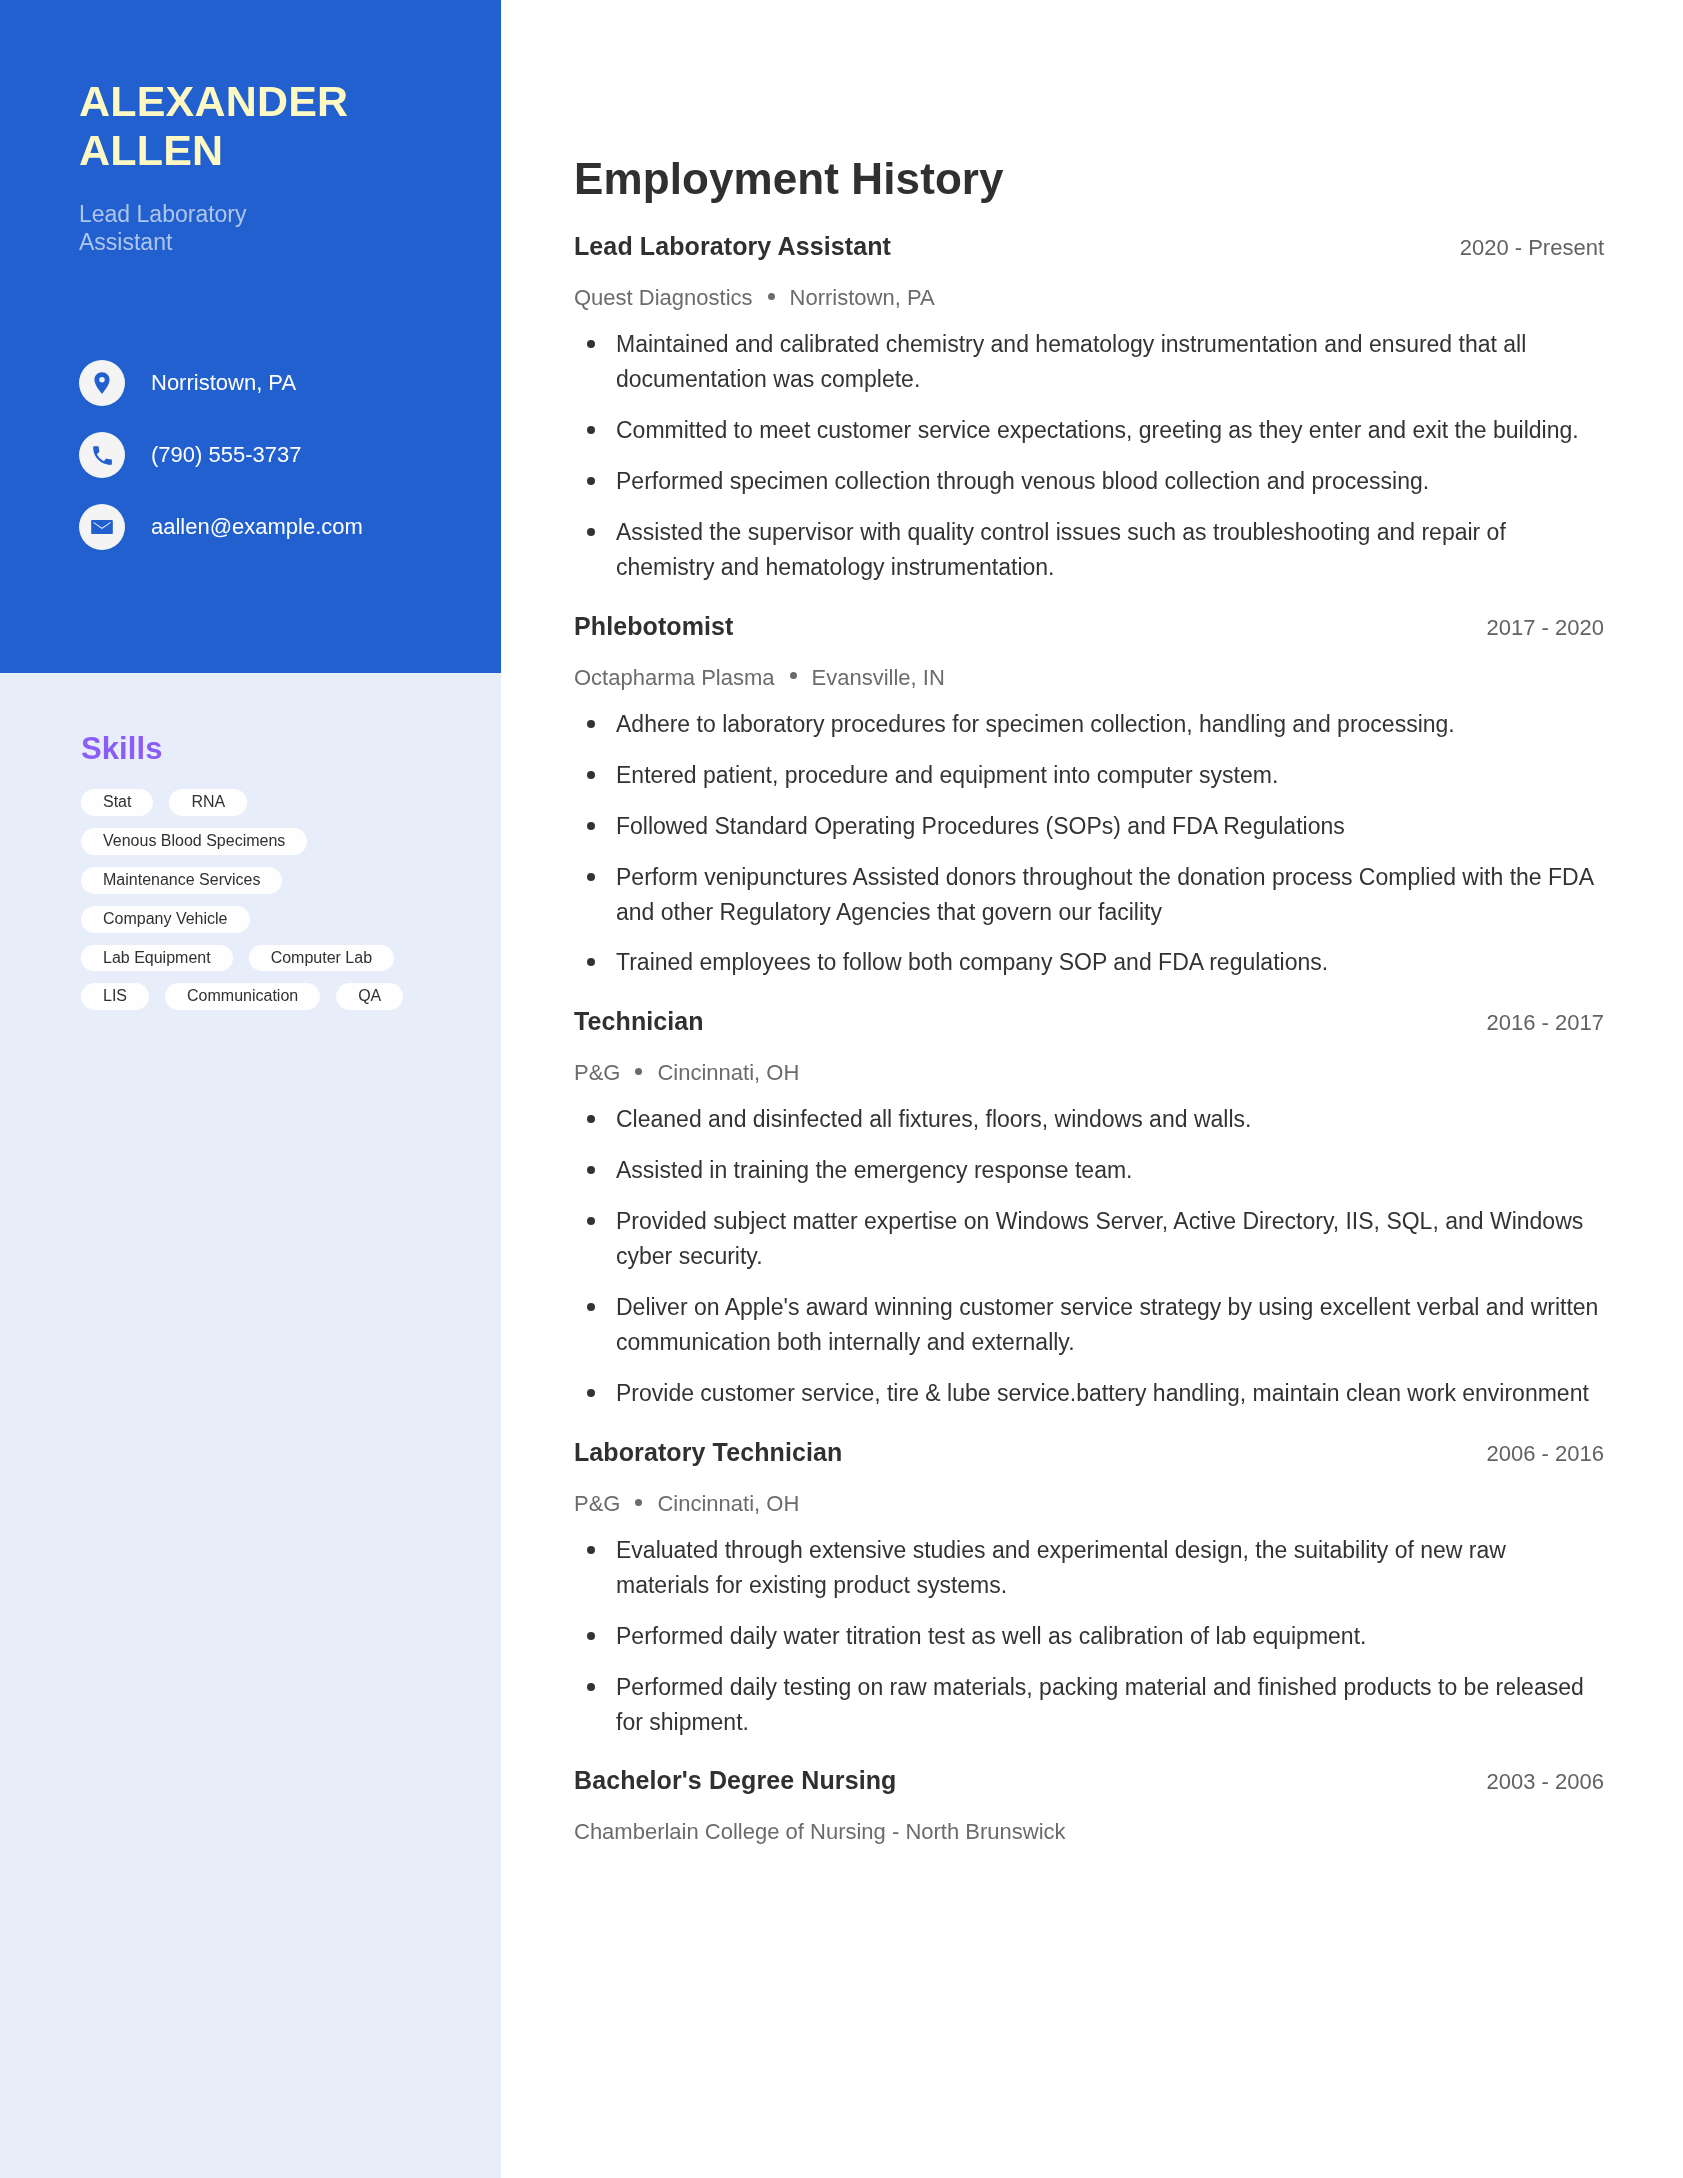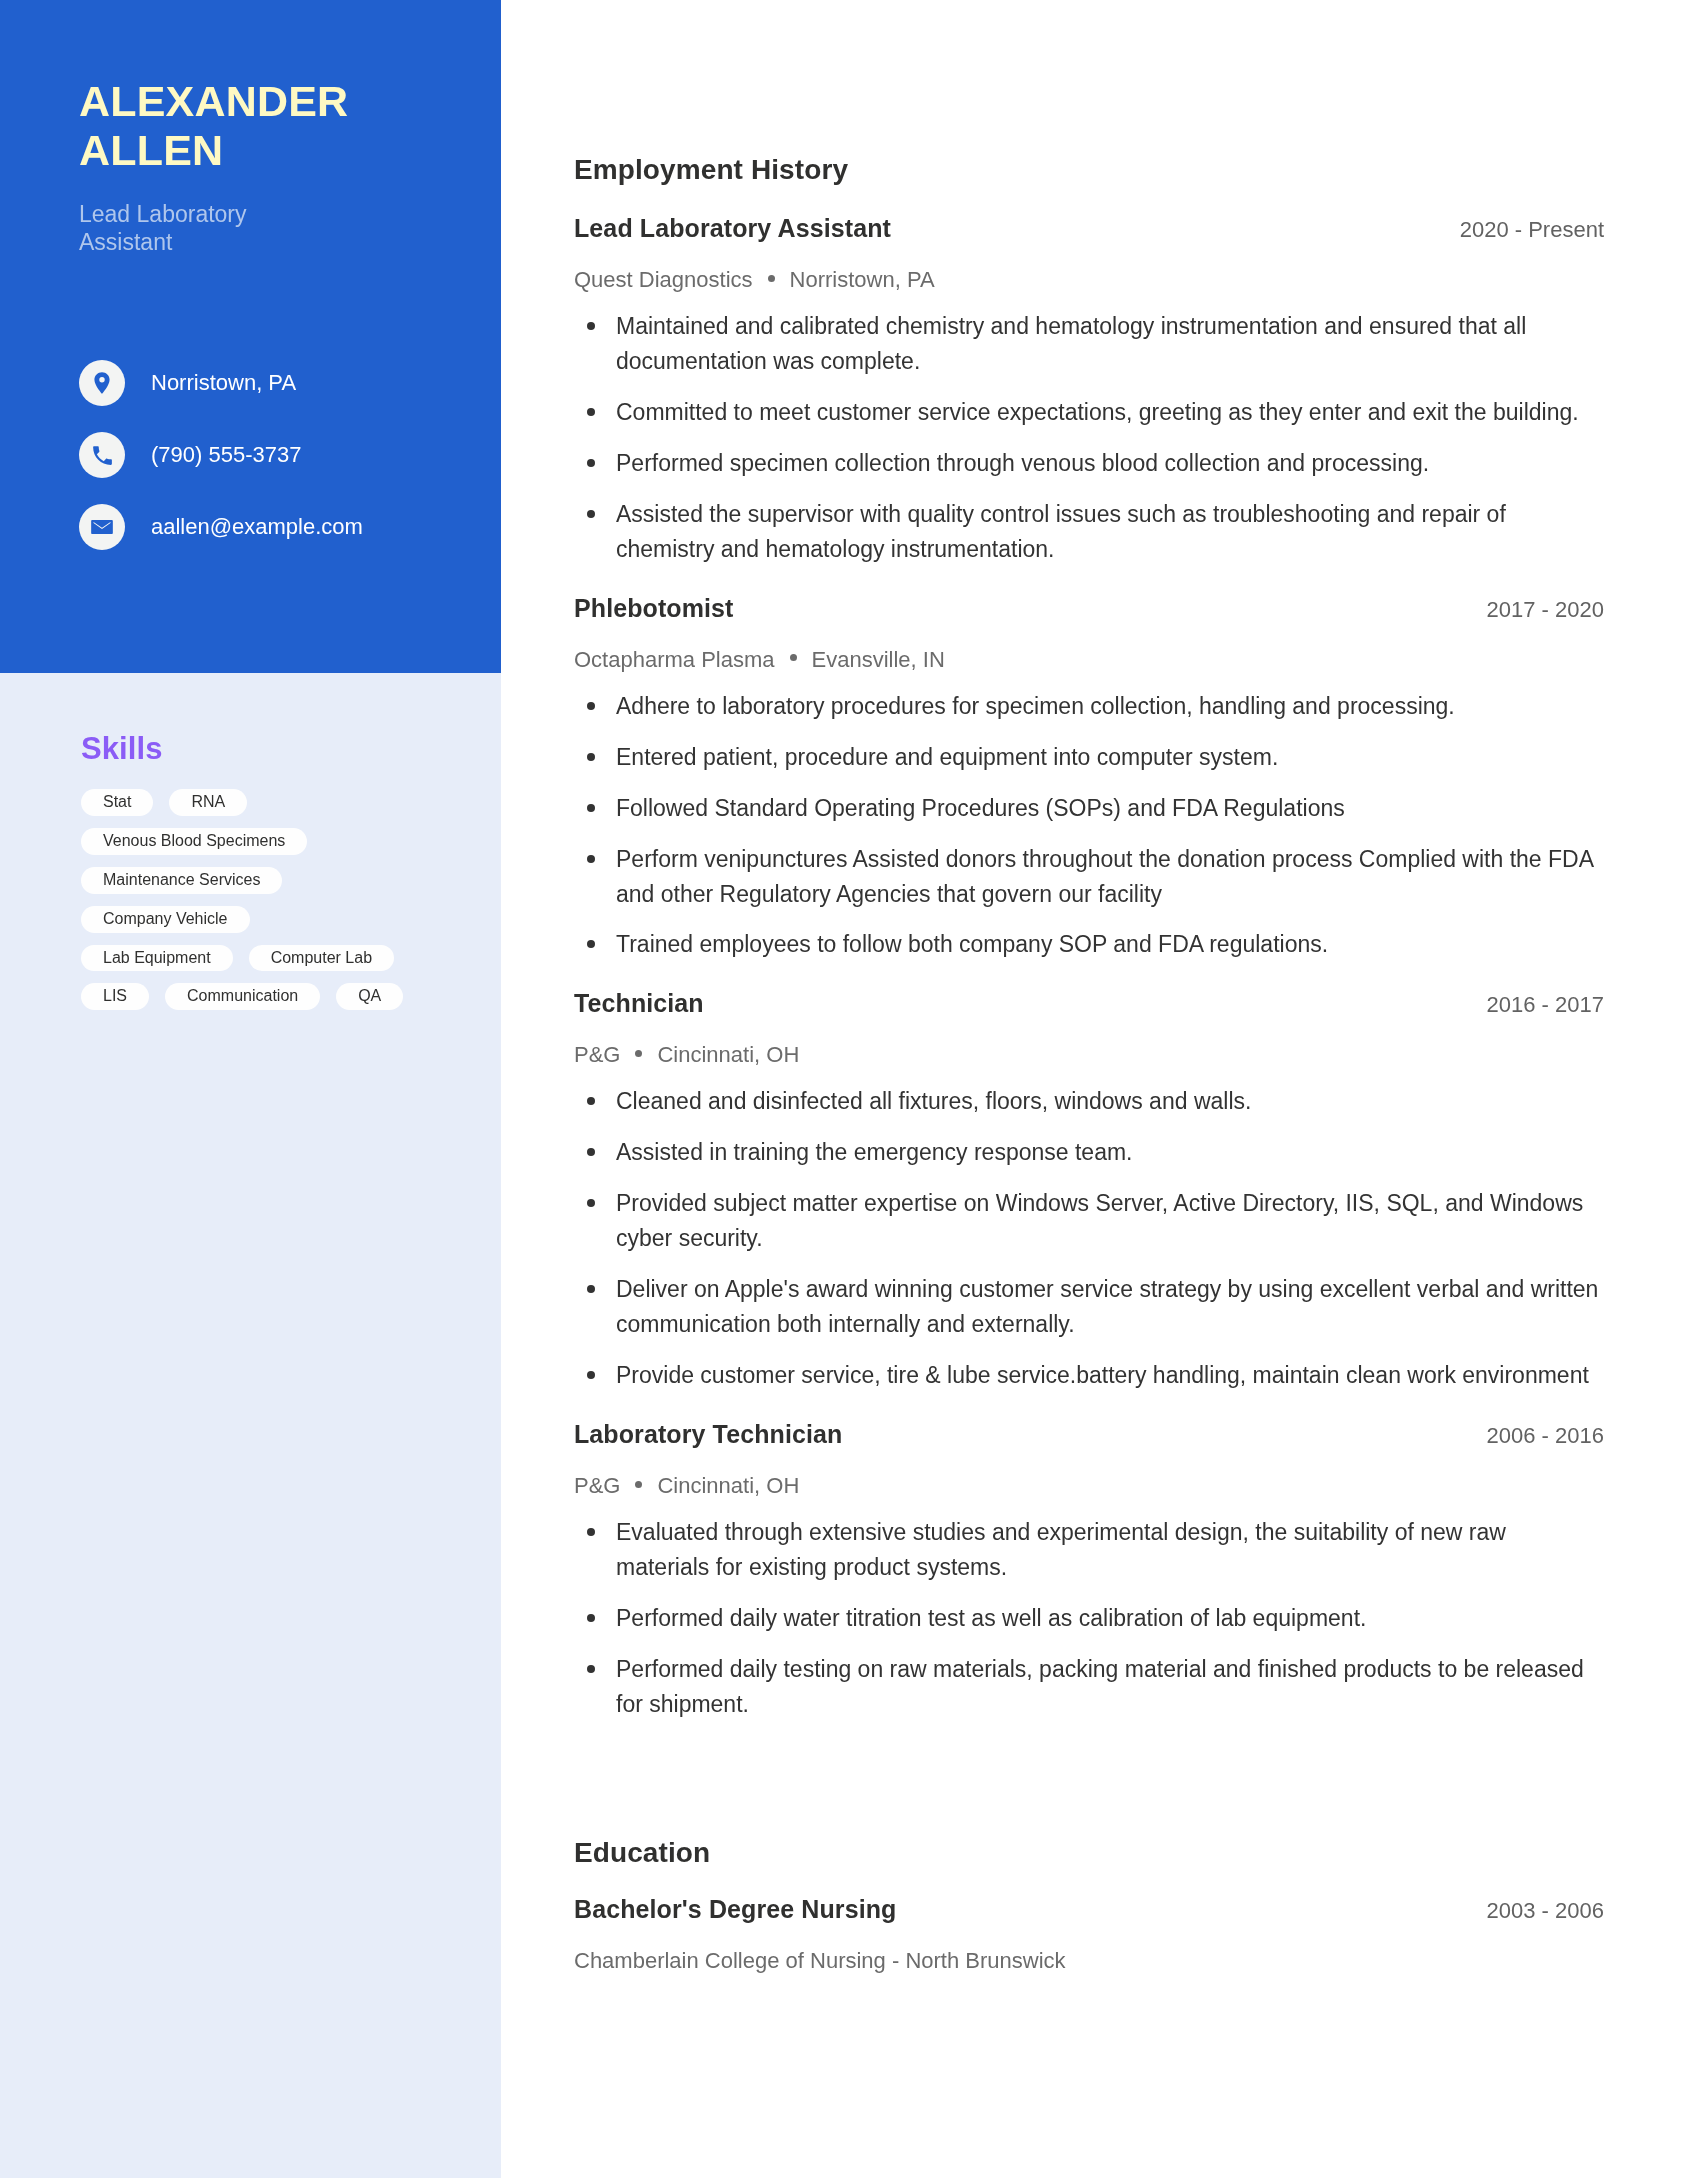--- a/index.html
+++ b/index.html
@@ -112,21 +112,21 @@
   }
 
   
   #main {
     position:absolute;
     left:574px; top:0;
     width:1030px;
   }
   .section-title {
     color:#30302F;
-    font-size:28px;
+    font-size:44px;
     font-weight:bold;
     letter-spacing:0.1px;
   }
   #employment-title { margin-top:154px; }
   #education-title  { margin-top:115px; }
 
   .job {
     margin-top:27px;
   }
   .job.first { margin-top:28px; }
@@ -328,21 +328,20 @@
         <span class="meta-sep"></span>
         <span>Cincinnati, OH</span>
       </div>
       <ul class="job-bullets">
         <li>Evaluated through extensive studies and experimental design, the suitability of new raw materials for existing product systems.</li>
         <li>Performed daily water titration test as well as calibration of lab equipment.</li>
         <li>Performed daily testing on raw materials, packing material and finished products to be released for shipment.</li>
       </ul>
     </article>
 
-    <h1 class="section-title" id="education-title">Education</h1>
 
     <article class="edu">
       <div class="job-head">
         <span class="job-title">Bachelor's Degree Nursing</span>
         <span class="job-dates">2003 - 2006</span>
       </div>
       <div class="job-meta">
         <span>Chamberlain College of Nursing - North Brunswick</span>
       </div>
     </article>

